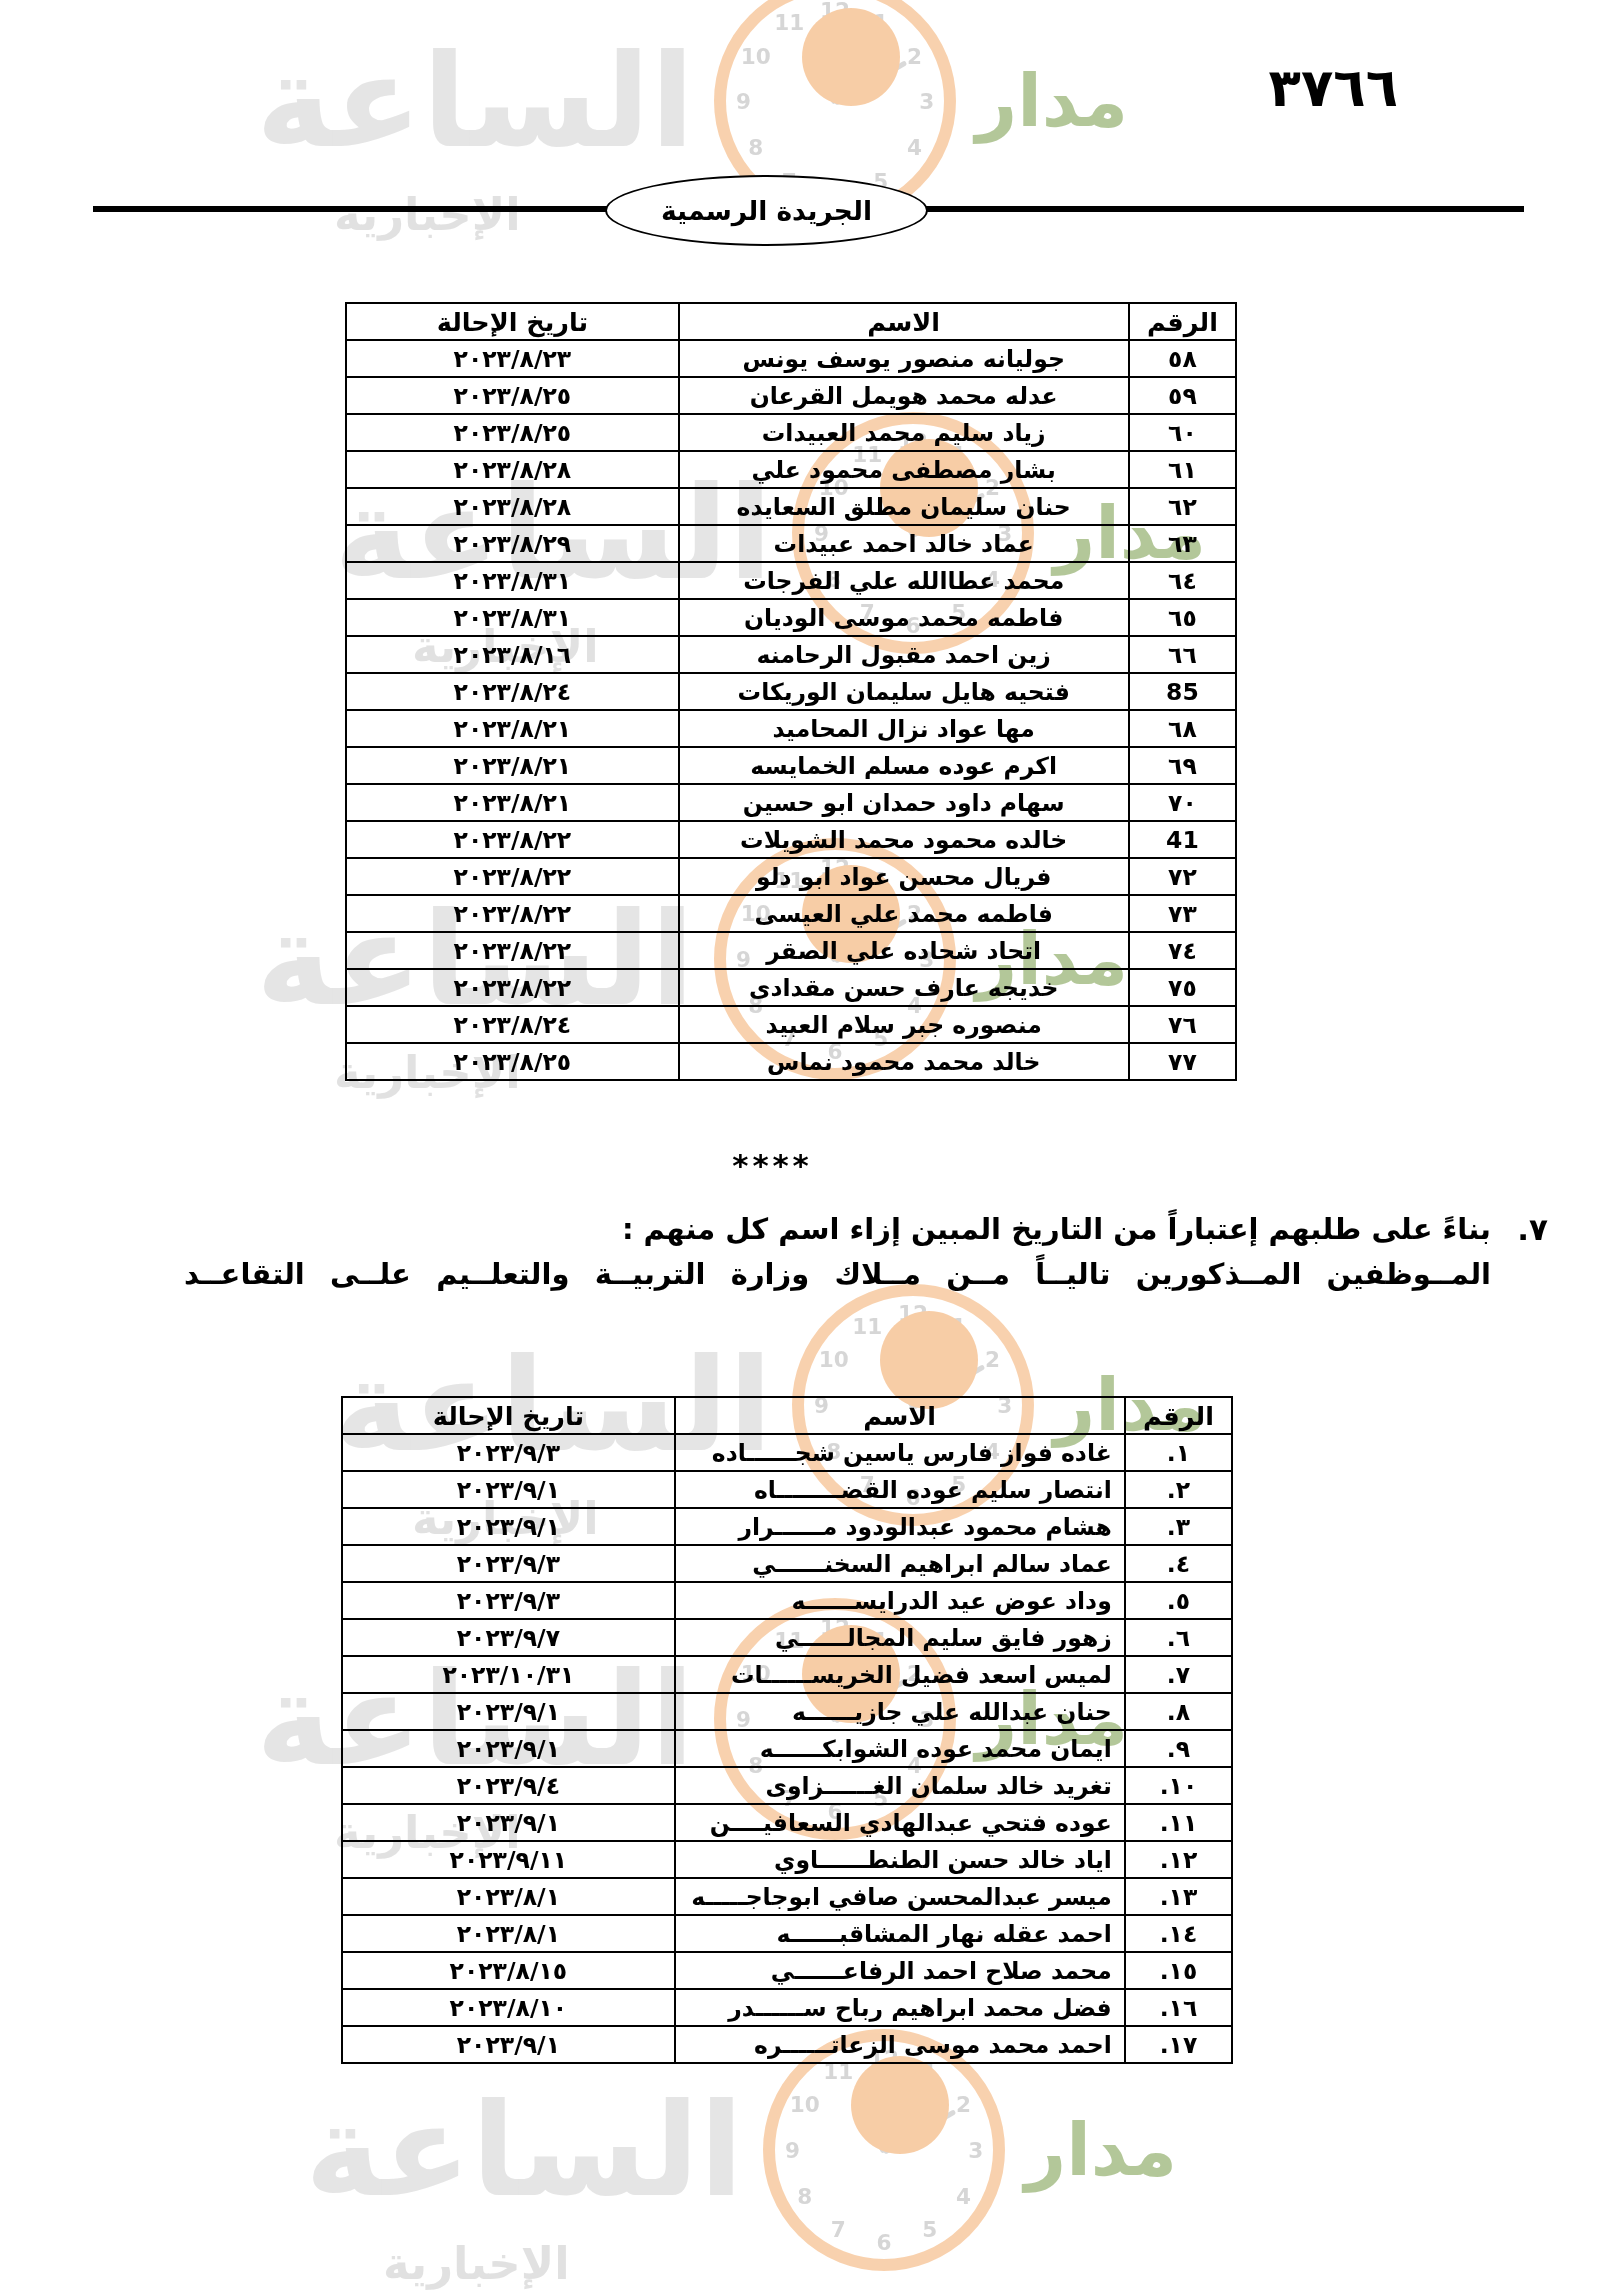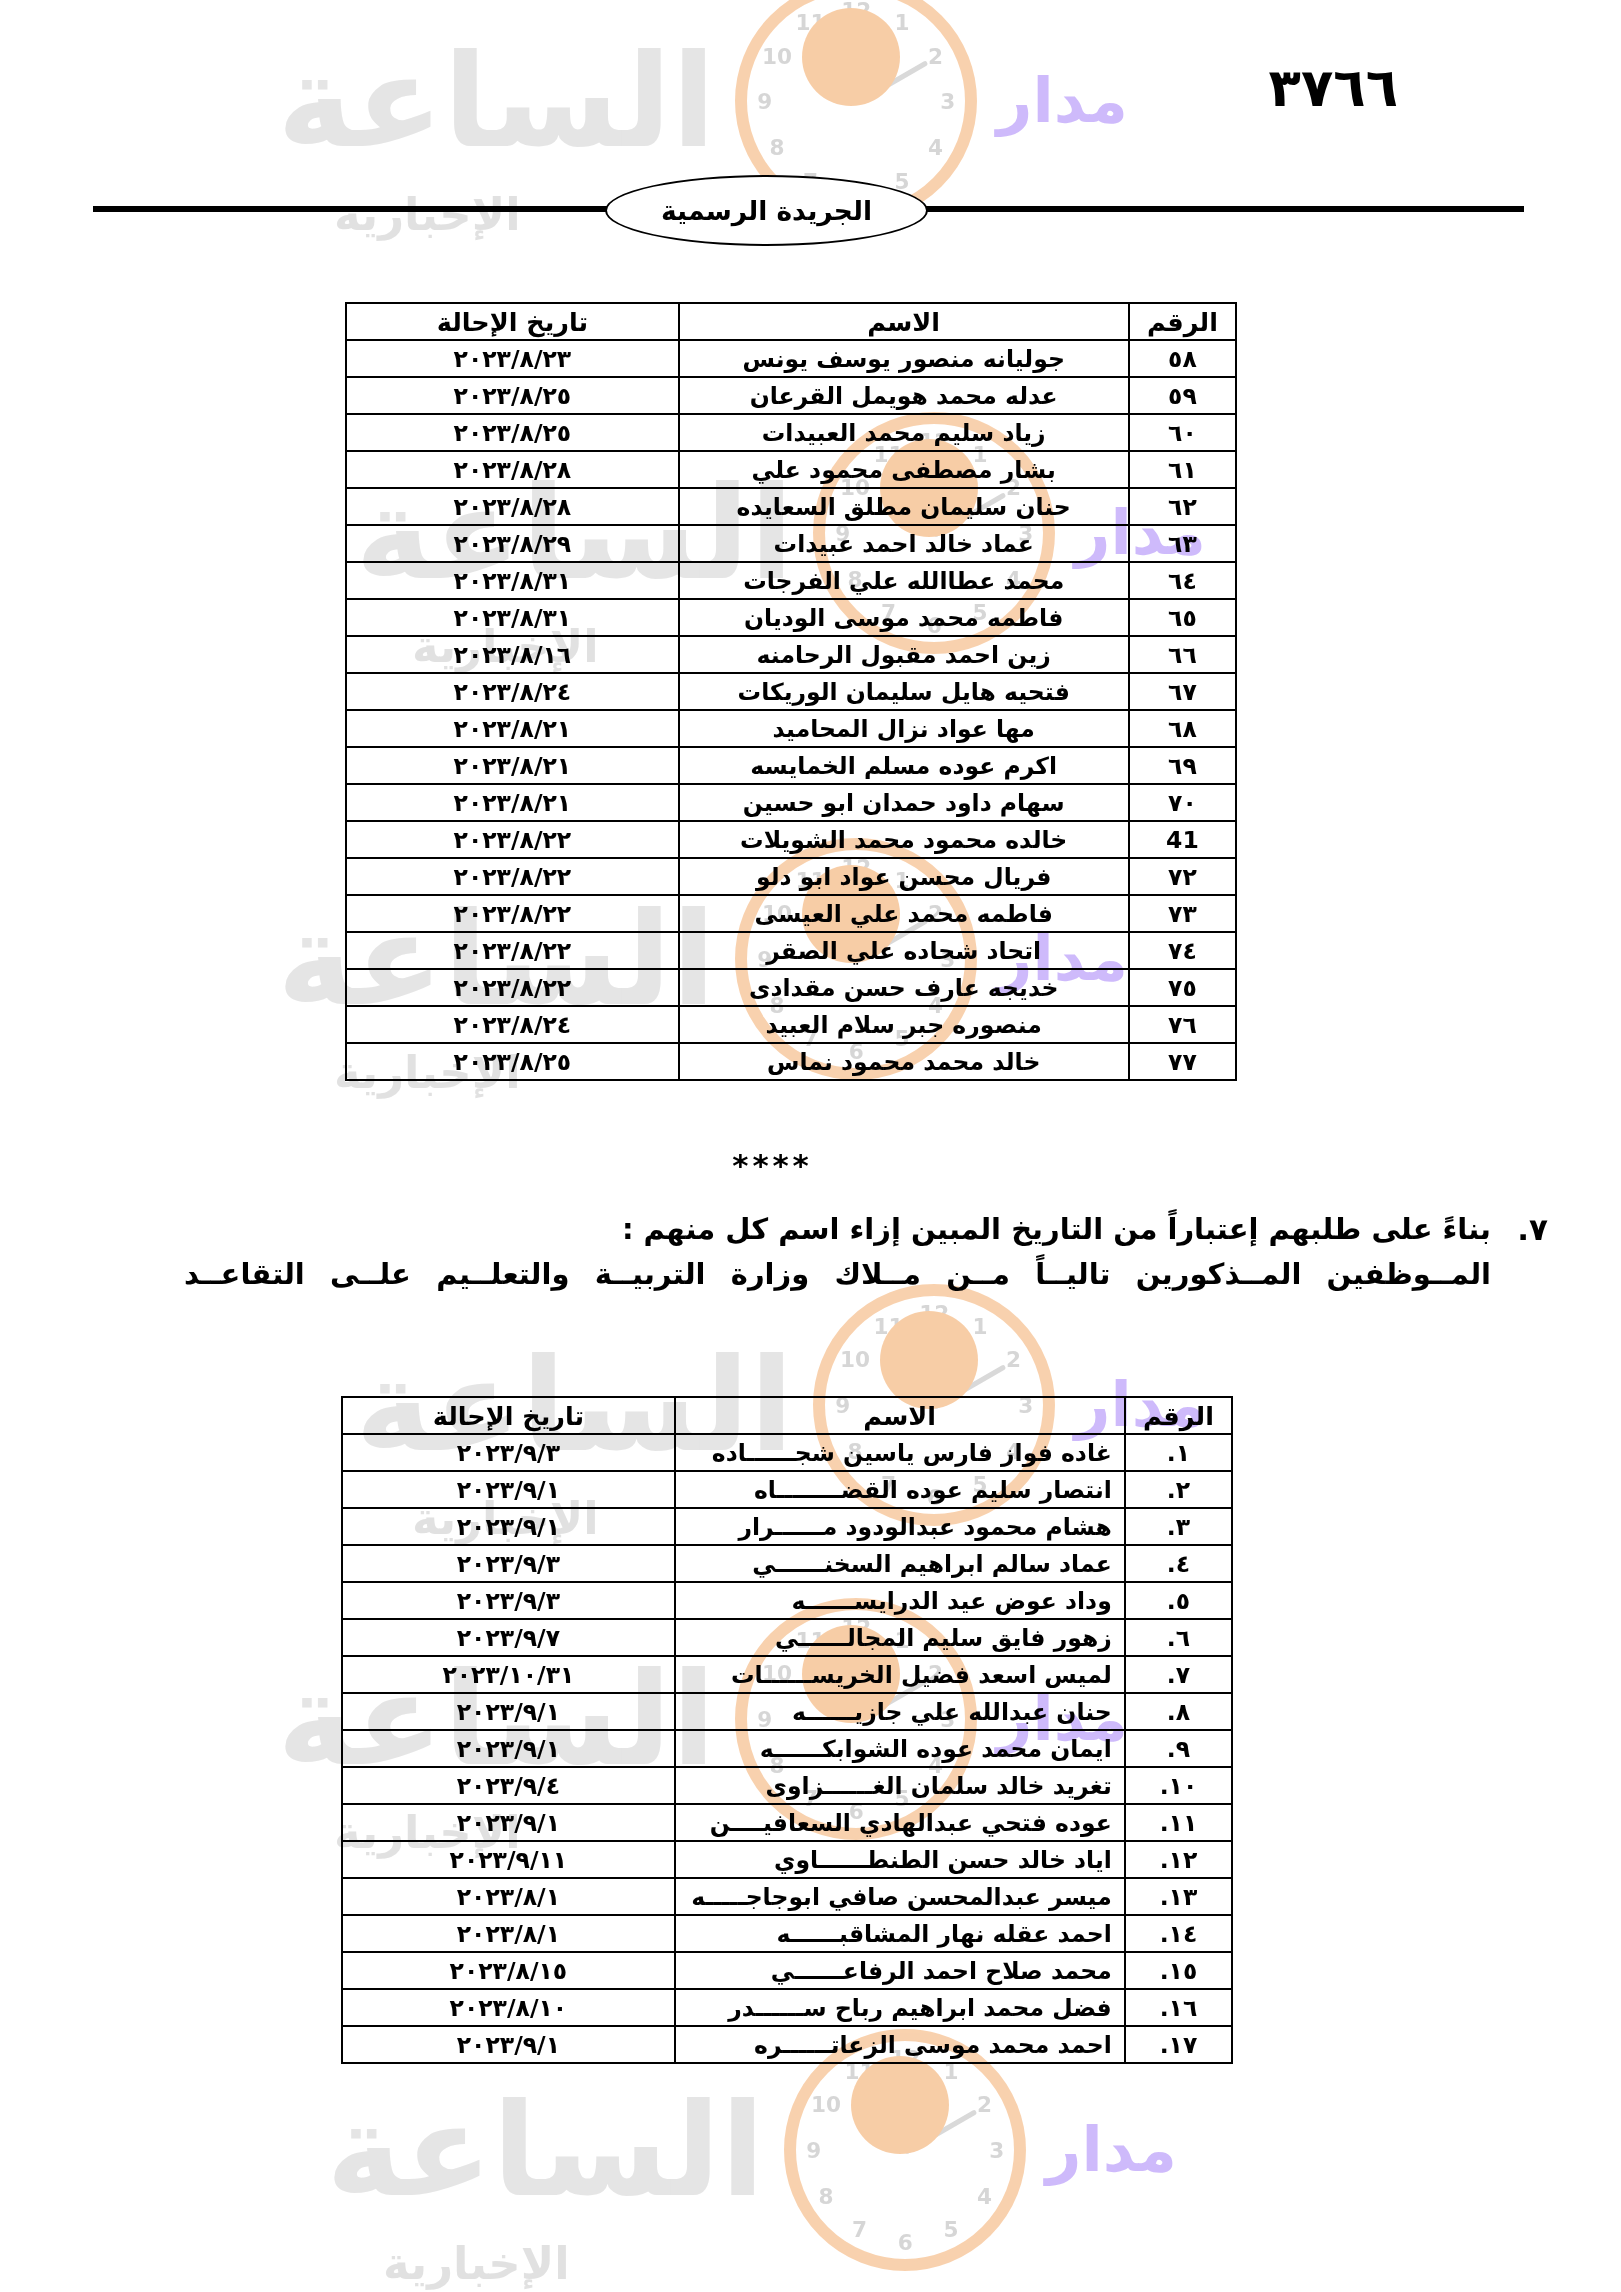--- a/index.html
+++ b/index.html
@@ -6,21 +6,21 @@
   body {
     width:1621px; height:2293px; position:relative; overflow:hidden;
     background:#ffffff; color:#000;
     font-family:"DejaVu Sans", sans-serif;
   }
 
   
   .wm { position:absolute; width:863px; height:304px; opacity:.42; z-index:0;
         direction:rtl; pointer-events:none; }
   .wm-row { display:flex; align-items:center; gap:19.6px; }
-  .wm-madar { color:#8b5cf6; font-size:62px; font-weight:bold; line-height:1; }
+  .wm-madar { color:#4d7c0f; font-size:72px; font-weight:bold; line-height:1; }
   .wm-saa   { color:#c2c2c2; font-size:129px; font-weight:bold; line-height:1; }
   .wm-clock { position:relative; flex:none; width:218px; height:218px;
               border:12.7px solid #f0933f; border-radius:50%; }
   .wm-num { position:absolute; transform:translate(-50%,-50%);
             color:#9e9e9e; font-size:21.6px; font-weight:bold; }
   .wm-hand { position:absolute; left:50%; top:50%; height:4.9px; background:#a5a5a5;
              border-radius:2.9px; transform-origin:0 50%; }
   .wm-hand-h { width:57px; transform:rotate(-120deg); }
   .wm-hand-m { width:82px; transform:rotate(-30deg); }
   .wm-ball { position:absolute; left:537px; top:27.4px; width:98px; height:98px;
@@ -273,21 +273,21 @@
         <td class="cell-num c-num">٦٥</td>
         <td class="cell-name c-name">فاطمه محمد موسى الوديان</td>
         <td class="cell-date c-date">٢٠٢٣/٨/٣١</td>
       </tr>
       <tr>
         <td class="cell-num c-num">٦٦</td>
         <td class="cell-name c-name">زين احمد مقبول الرحامنه</td>
         <td class="cell-date c-date">٢٠٢٣/٨/١٦</td>
       </tr>
       <tr>
-        <td class="cell-num c-num">٦٧</td>
+        <td class="cell-num c-num">85</td>
         <td class="cell-name c-name">فتحيه هايل سليمان الوريكات</td>
         <td class="cell-date c-date">٢٠٢٣/٨/٢٤</td>
       </tr>
       <tr>
         <td class="cell-num c-num">٦٨</td>
         <td class="cell-name c-name">مها عواد نزال المحاميد</td>
         <td class="cell-date c-date">٢٠٢٣/٨/٢١</td>
       </tr>
       <tr>
         <td class="cell-num c-num">٦٩</td>

